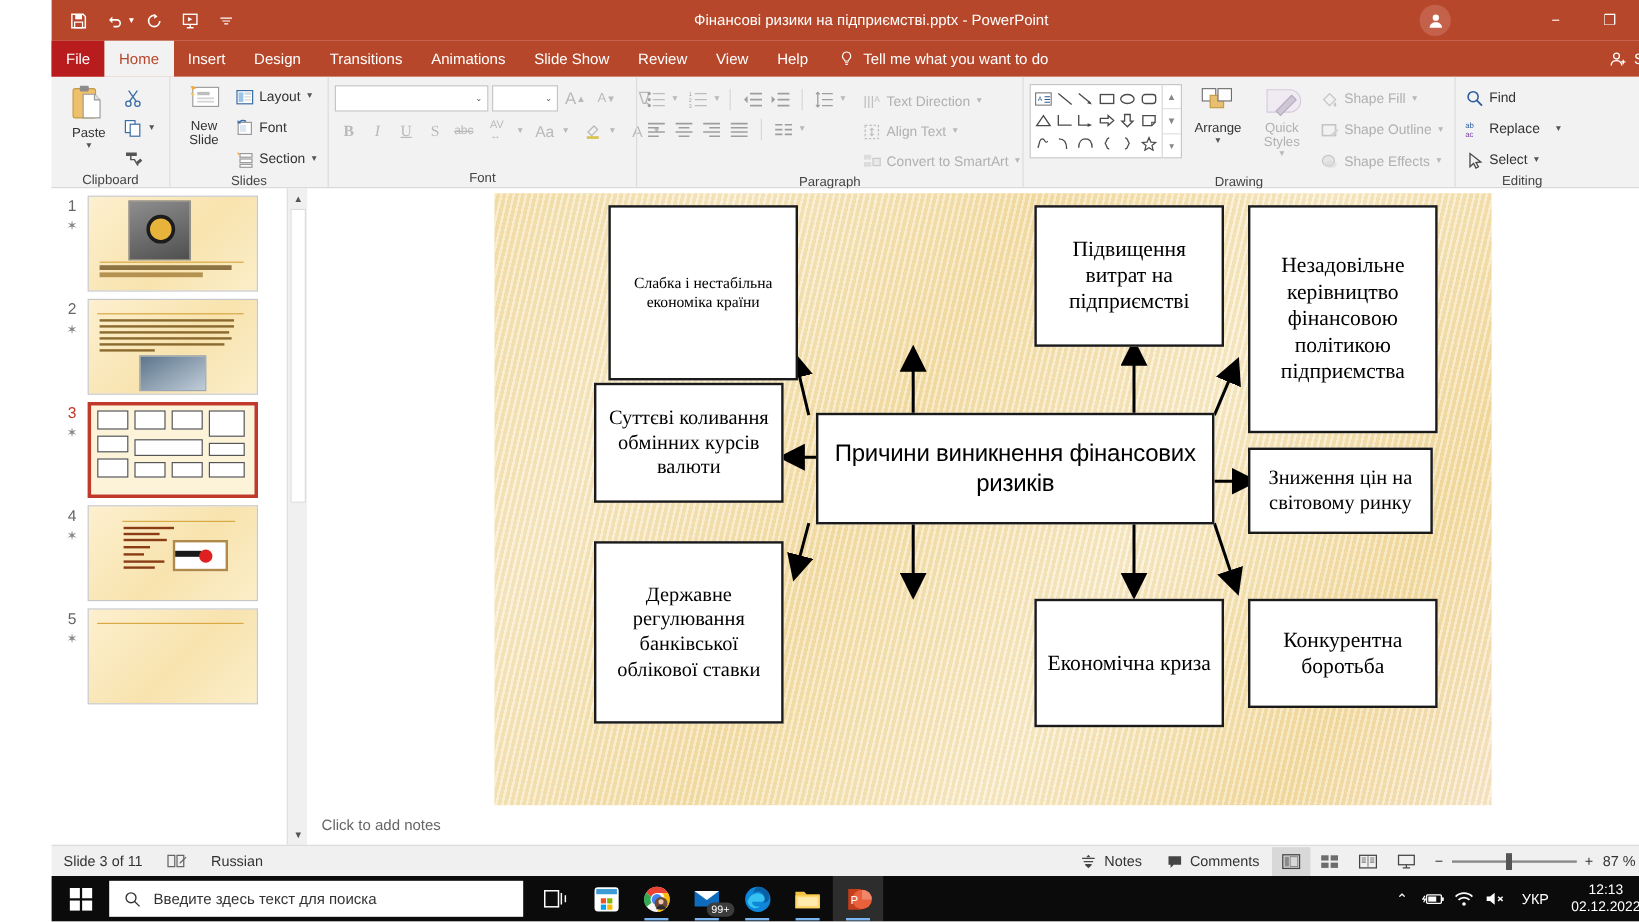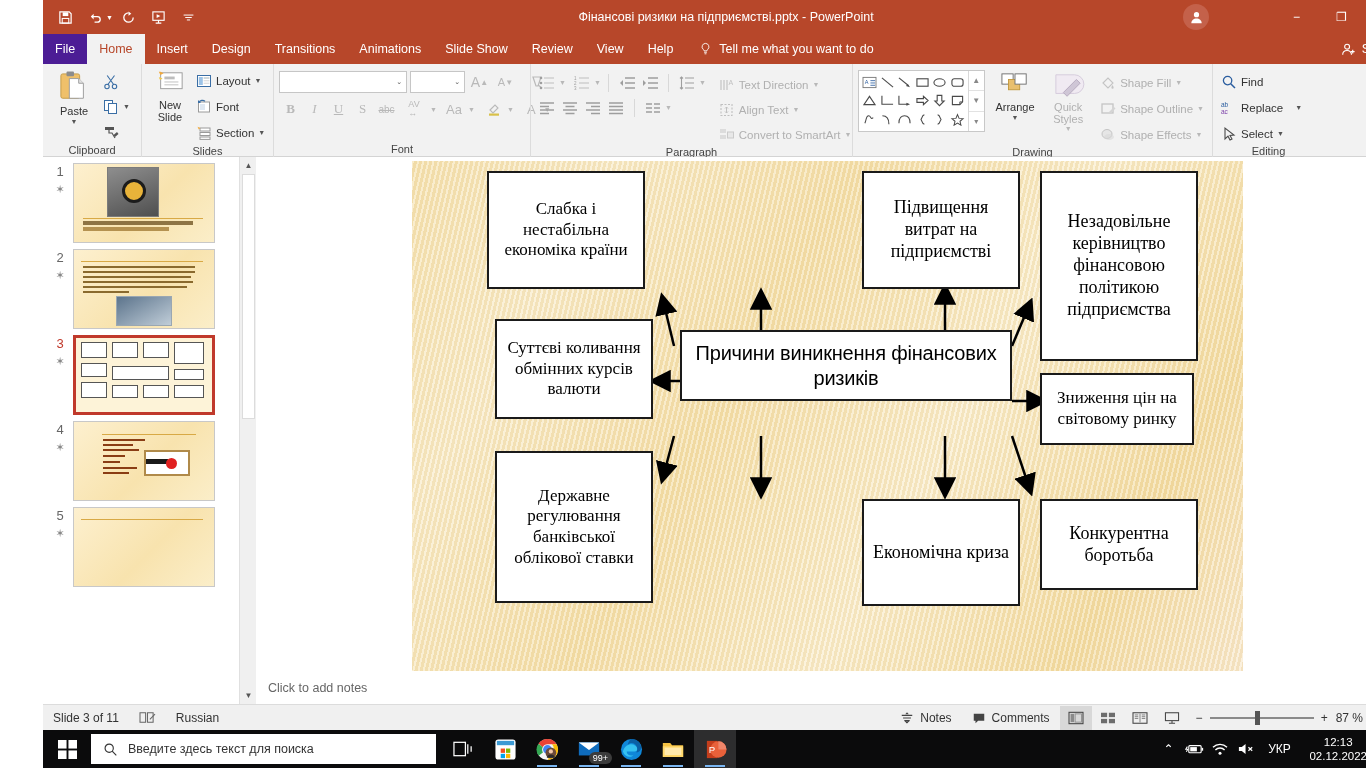--- a/index.html
+++ b/index.html
@@ -42,21 +42,21 @@
 
   
   .tabbar {
     position: absolute; top: 34px; left: 0; width: 1366px; height: 30px;
     background: #b7472a; display: flex; align-items: stretch;
   }
   .tab {
     padding: 0 12px; display: flex; align-items: center;
     color: #fff; font-size: 12.5px; height: 30px; white-space: nowrap;
   }
-  .tab.file { background: #4c1d95; }
+  .tab.file { background: #b91c1c; }
   .tab.active { background: #f2f2f2; color: #b7472a; }
   .tellme {
     display: flex; align-items: center; gap: 7px;
     color: #fff; font-size: 12.5px; margin-left: 14px; white-space: nowrap;
   }
   .share-btn {
     position: absolute; right: 14px; top: 0; height: 30px;
     display: flex; align-items: center; gap: 6px; color: #fff; font-size: 12.5px;
   }
 
@@ -892,34 +892,34 @@
 
         <path d="M262,275 L250,320" stroke="#000" stroke-width="2.5" fill="none" marker-end="url(#ah)"></path>
 
         <path d="M349,275 L349,335" stroke="#000" stroke-width="2.5" fill="none" marker-end="url(#ah)"></path>
 
         <path d="M533,275 L533,335" stroke="#000" stroke-width="2.5" fill="none" marker-end="url(#ah)"></path>
 
         <path d="M600,275 L619,332" stroke="#000" stroke-width="2.5" fill="none" marker-end="url(#ah)"></path>
       </svg>
 
-      <div class="dbox" style="left:75px;top:10px;width:158px;height:118px;font-size:17px">
+      <div class="dbox" style="left:95px;top:10px;width:158px;height:146px;font-size:13px">
         <span>Слабка і нестабільна економіка країни</span>
       </div>
       <div class="dbox" style="left:450px;top:10px;width:158px;height:118px;font-size:18px">
         <span>Підвищення витрат на підприємстві</span>
       </div>
       <div class="dbox" style="left:628px;top:10px;width:158px;height:190px;font-size:18px">
         <span>Незадовільне керівництво фінансовою політикою підприємства</span>
       </div>
 
       <div class="dbox" style="left:83px;top:158px;width:158px;height:100px;font-size:17px">
         <span>Суттєві коливання обмінних курсів валюти</span>
       </div>
-      <div class="dbox center-node" style="left:268px;top:169px;width:332px;height:71px">
+      <div class="dbox center-node" style="left:268px;top:183px;width:332px;height:93px">
         <span>Причини виникнення фінансових ризиків</span>
       </div>
       <div class="dbox" style="left:628px;top:212px;width:154px;height:72px;font-size:17px">
         <span>Зниження цін на світовому ринку</span>
       </div>
 
       <div class="dbox" style="left:83px;top:290px;width:158px;height:152px;font-size:17px">
         <span>Державне регулювання банківської облікової ставки</span>
       </div>
       <div class="dbox" style="left:450px;top:338px;width:158px;height:107px;font-size:18px">

